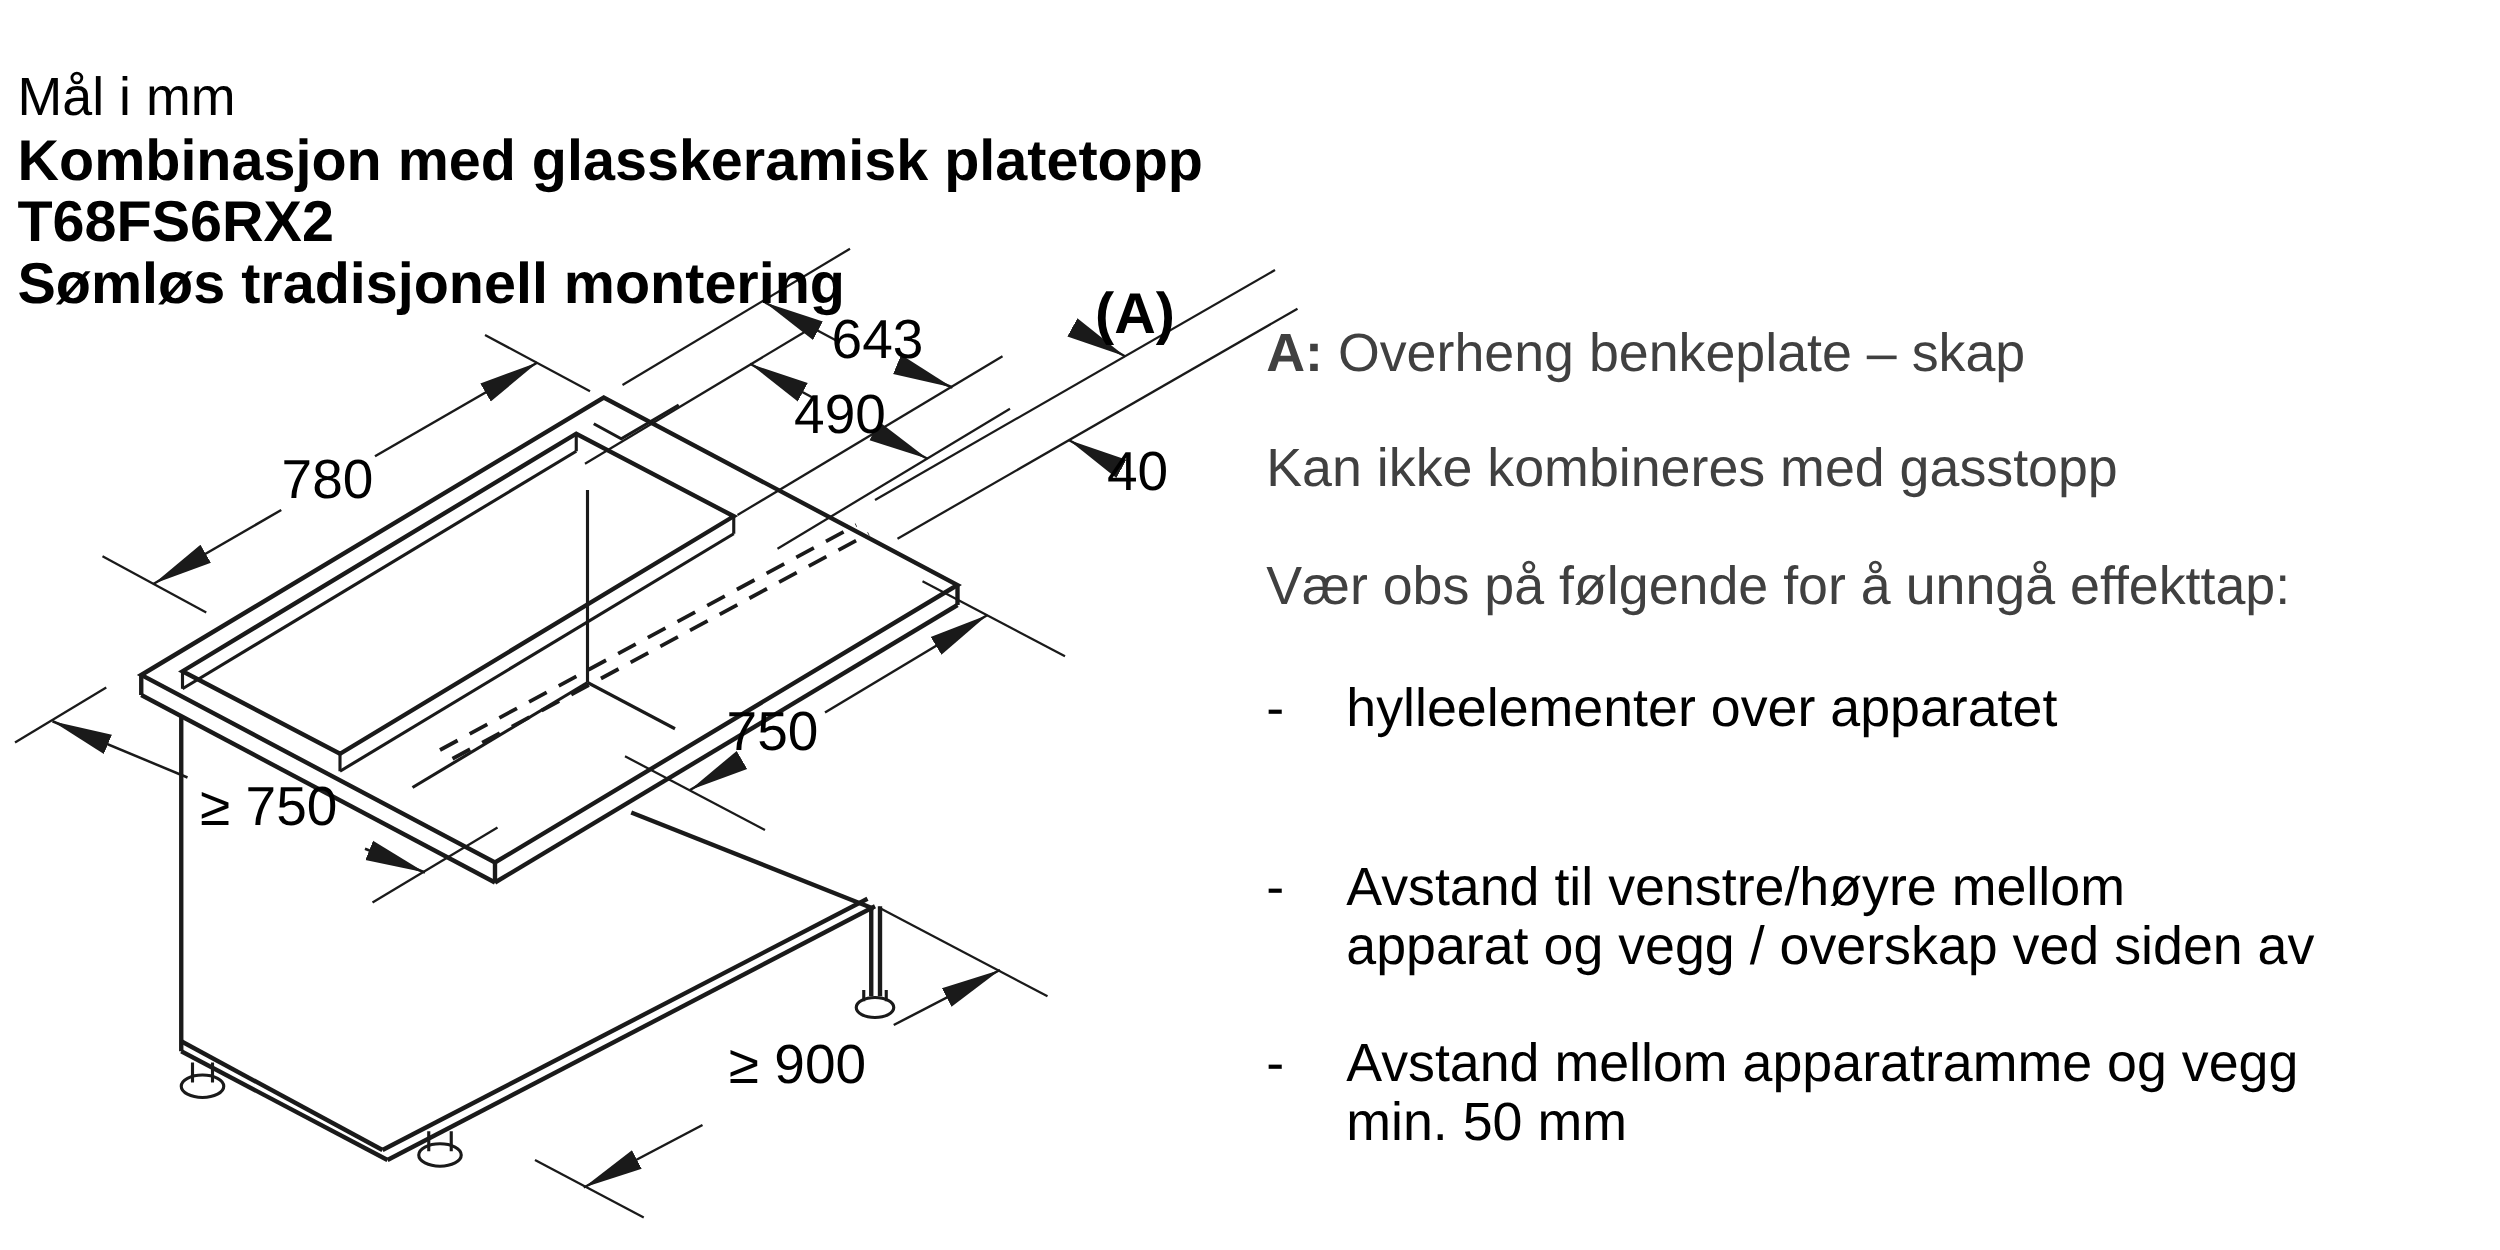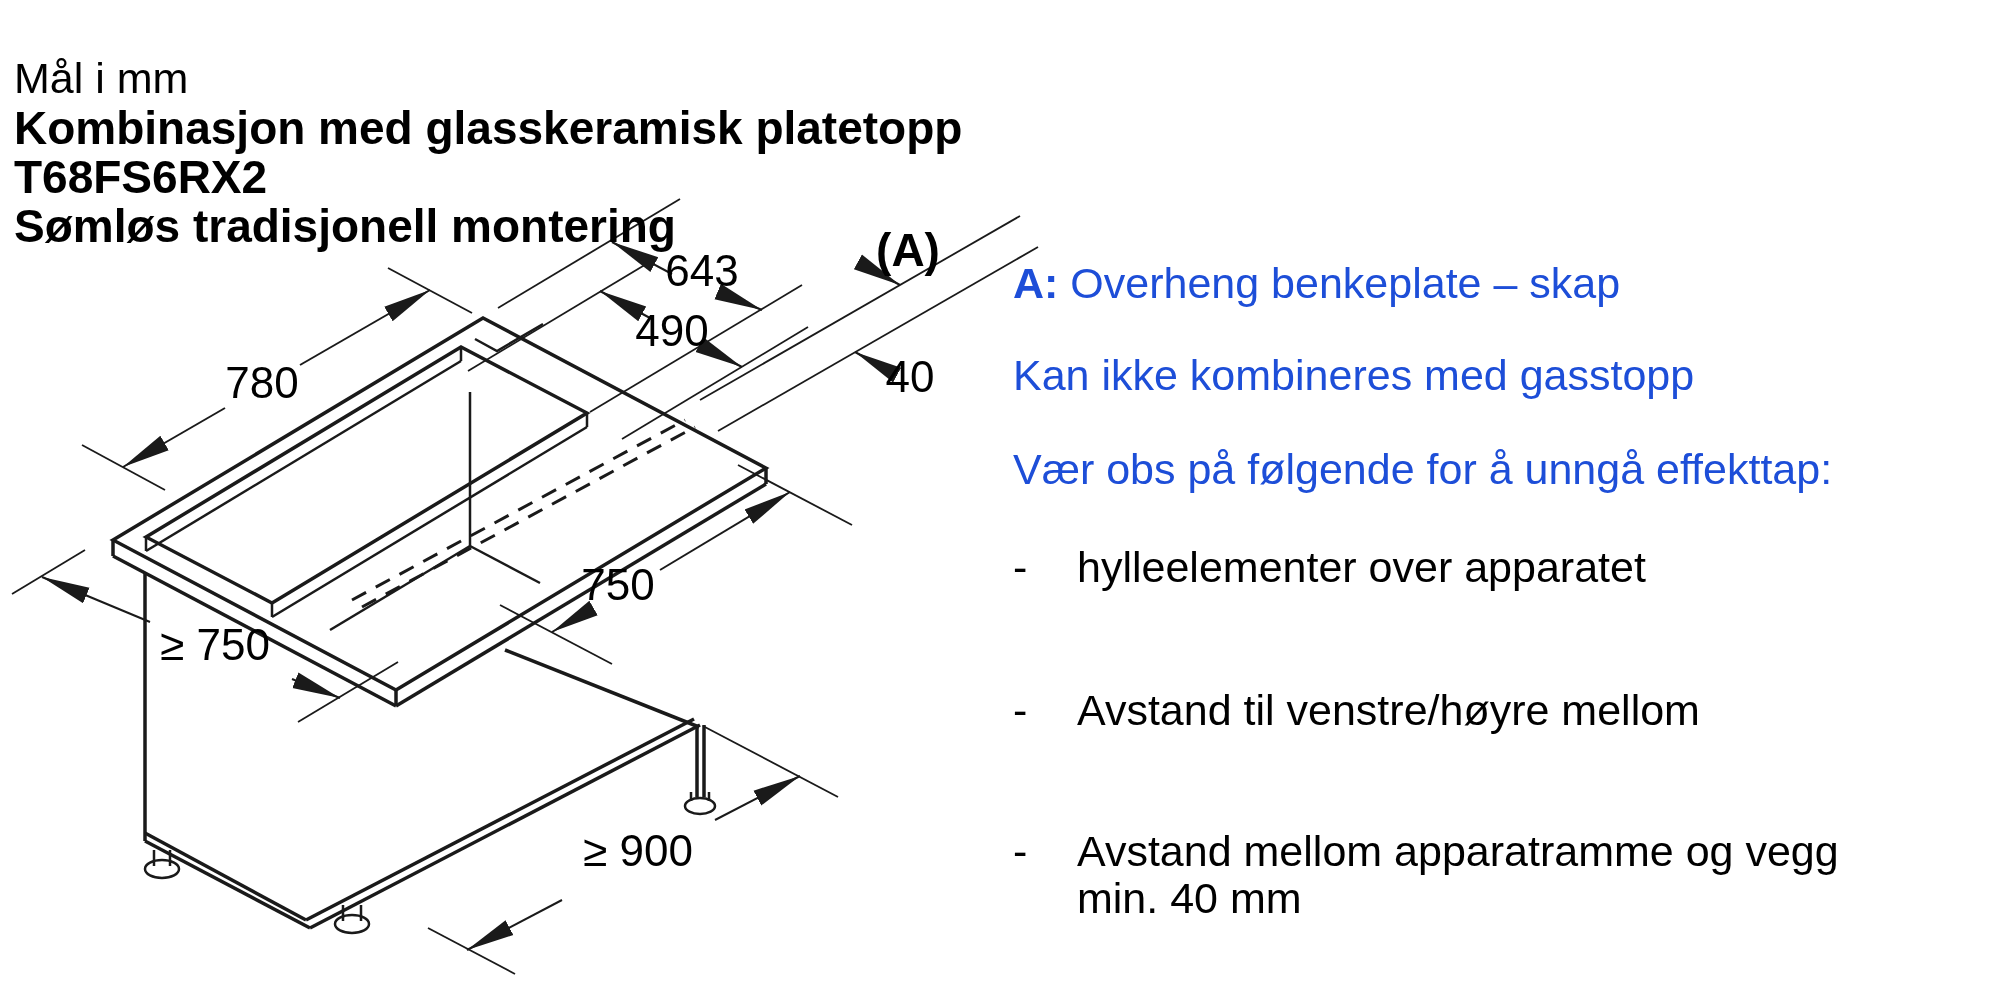--- a/index.html
+++ b/index.html
@@ -5,21 +5,21 @@
   html,body{margin:0;padding:0;}
   body{
     width:2000px;height:1000px;position:relative;overflow:hidden;
     background:#ffffff;color:#000;
     font-family:"Liberation Sans", sans-serif;
   }
   .abs{position:absolute;margin-top:44px;}
   .title-line{left:14px;white-space:nowrap;color:#000;}
   .t-reg{font-size:43px;font-weight:400;}
   .t-bold{font-size:46px;font-weight:700;}
-  .note{left:1013px;font-size:43px;line-height:47px;color:#1d4ed8;white-space:nowrap;}
+  .note{left:1013px;font-size:43px;line-height:47px;color:#404040;white-space:nowrap;}
   .bullet{left:1013px;display:flex;font-size:43px;line-height:47px;color:#000;}
   .bullet .dash{width:64px;flex:0 0 64px;}
   .blines div{white-space:nowrap;}
   svg{position:absolute;left:0;top:0;}
   .ln{stroke:#1a1a1a;stroke-width:3.5;fill:none;stroke-linejoin:miter;}
   .ln2{stroke:#1a1a1a;stroke-width:2.5;fill:none;}
   .dash-ln{stroke:#1a1a1a;stroke-width:3;fill:none;stroke-dasharray:16 11;}
   .dim{stroke:#1a1a1a;stroke-width:2;fill:none;}
   .ext{stroke:#1a1a1a;stroke-width:1.8;fill:none;}
   .dimtxt{font-family:"Liberation Sans",sans-serif;font-size:44px;fill:#000;text-anchor:middle;}
@@ -153,22 +153,23 @@
   <span class="dash">-</span>
   <div class="blines">
     <div>hylleelementer over apparatet</div>
   </div>
 </div>
 
 <div class="abs bullet" style="top:643px">
   <span class="dash">-</span>
   <div class="blines">
     <div>Avstand til venstre/høyre mellom</div>
+    <div>apparat og vegg / overskap ved siden av</div>
   </div>
 </div>
 
 <div class="abs bullet" style="top:784px">
   <span class="dash">-</span>
   <div class="blines">
     <div>Avstand mellom apparatramme og vegg</div>
-    <div>min. 40 mm</div>
+    <div>min. 50 mm</div>
   </div>
 </div>
 
 </body></html>

